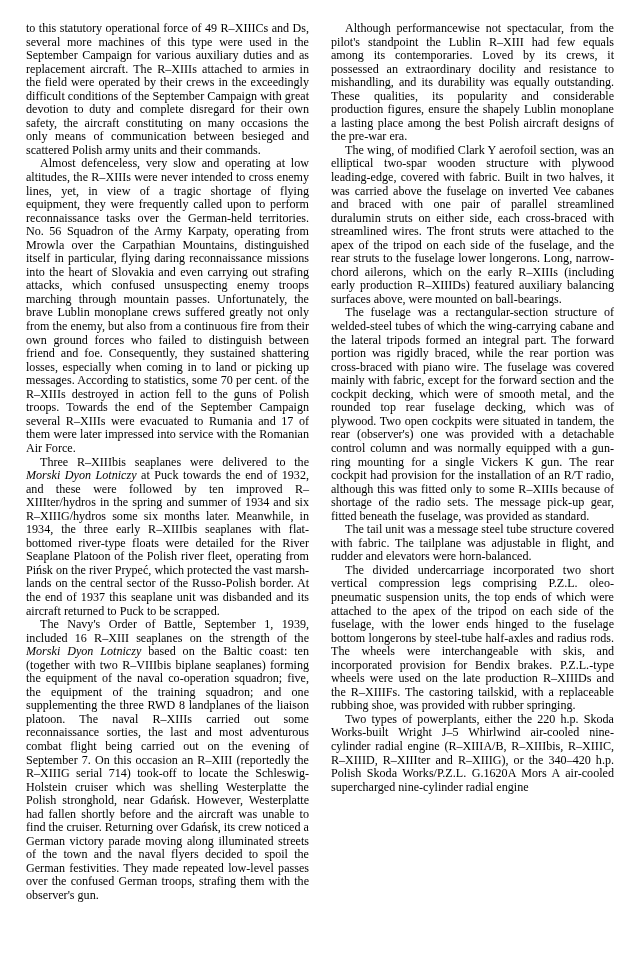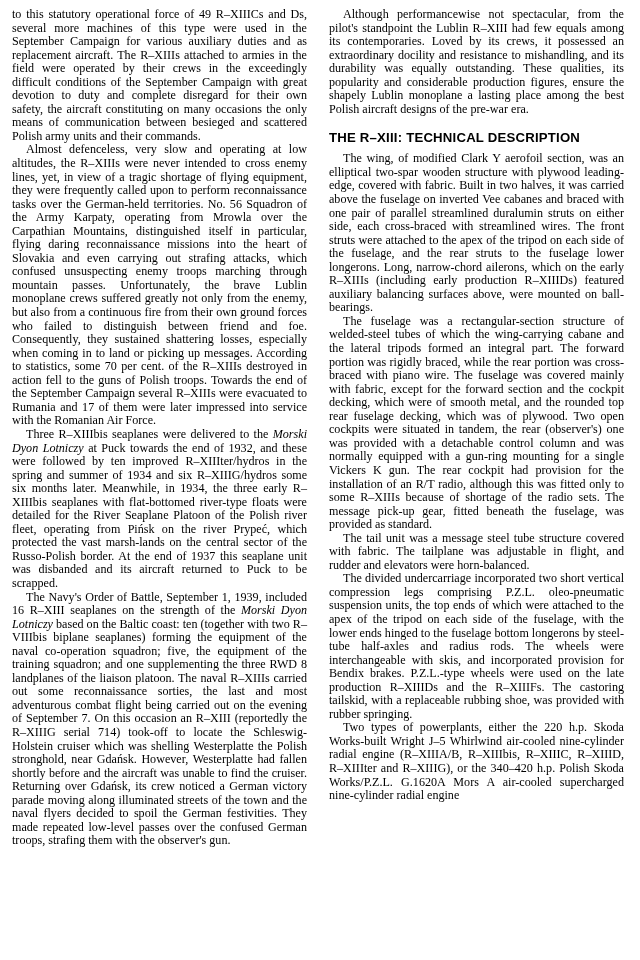--- a/index.html
+++ b/index.html
@@ -11,21 +11,21 @@
     width: 640px;
     height: 960px;
     font-family: "Liberation Serif", serif;
     color: #000000;
     overflow: hidden;
   }
   #page {
     position: relative;
     width: 640px;
     height: 900px;
-    padding: 2px;
+    padding: 16px;
     box-sizing: border-box;
   }
   .columns {
     display: flex;
     flex-direction: row;
     gap: 22px;
     padding: 6px 10px 0 10px;
     box-sizing: border-box;
     height: 960px;
   }
@@ -66,21 +66,20 @@
 
     <div class="col">
       <p class="noindent">to this statutory operational force of 49 R–XIIICs and Ds, several more machines of this type were used in the September Campaign for various auxiliary duties and as replacement aircraft. The R–XIIIs attached to armies in the field were operated by their crews in the exceedingly difficult conditions of the September Campaign with great devotion to duty and complete disregard for their own safety, the aircraft constituting on many occasions the only means of communication between besieged and scattered Polish army units and their commands.</p>
       <p>Almost defenceless, very slow and operating at low altitudes, the R–XIIIs were never intended to cross enemy lines, yet, in view of a tragic shortage of flying equipment, they were frequently called upon to perform reconnaissance tasks over the German-held territories. No. 56 Squadron of the Army Karpaty, operating from Mrowla over the Carpathian Mountains, distinguished itself in particular, flying daring reconnaissance missions into the heart of Slovakia and even carrying out strafing attacks, which confused unsuspecting enemy troops marching through mountain passes. Unfortunately, the brave Lublin monoplane crews suffered greatly not only from the enemy, but also from a continuous fire from their own ground forces who failed to distinguish between friend and foe. Consequently, they sustained shattering losses, especially when coming in to land or picking up messages. According to statistics, some 70 per cent. of the R–XIIIs destroyed in action fell to the guns of Polish troops. Towards the end of the September Campaign several R–XIIIs were evacuated to Rumania and 17 of them were later impressed into service with the Romanian Air Force.</p>
       <p>Three R–XIIIbis seaplanes were delivered to the <em>Morski Dyon Lotniczy</em> at Puck towards the end of 1932, and these were followed by ten improved R–XIIIter/hydros in the spring and summer of 1934 and six R–XIIIG/hydros some six months later. Meanwhile, in 1934, the three early R–XIIIbis seaplanes with flat-bottomed river-type floats were detailed for the River Seaplane Platoon of the Polish river fleet, operating from Pińsk on the river Prypeć, which protected the vast marsh-lands on the central sector of the Russo-Polish border. At the end of 1937 this seaplane unit was disbanded and its aircraft returned to Puck to be scrapped.</p>
       <p>The Navy's Order of Battle, September 1, 1939, included 16 R–XIII seaplanes on the strength of the <em>Morski Dyon Lotniczy</em> based on the Baltic coast: ten (together with two R–VIIIbis biplane seaplanes) forming the equipment of the naval co-operation squadron; five, the equipment of the training squadron; and one supplementing the three RWD 8 landplanes of the liaison platoon. The naval R–XIIIs carried out some reconnaissance sorties, the last and most adventurous combat flight being carried out on the evening of September 7. On this occasion an R–XIII (reportedly the R–XIIIG serial 714) took-off to locate the Schleswig-Holstein cruiser which was shelling Westerplatte the Polish stronghold, near Gdańsk. However, Westerplatte had fallen shortly before and the aircraft was unable to find the cruiser. Returning over Gdańsk, its crew noticed a German victory parade moving along illuminated streets of the town and the naval flyers decided to spoil the German festivities. They made repeated low-level passes over the confused German troops, strafing them with the observer's gun.</p>
     </div>
 
     <div class="col">
       <p>Although performancewise not spectacular, from the pilot's standpoint the Lublin R–XIII had few equals among its contemporaries. Loved by its crews, it possessed an extraordinary docility and resistance to mishandling, and its durability was equally outstanding. These qualities, its popularity and considerable production figures, ensure the shapely Lublin monoplane a lasting place among the best Polish aircraft designs of the pre-war era.</p>
-      <h2 class="section-heading">THE R–XIII: TECHNICAL DESCRIPTION</h2>
       <p>The wing, of modified Clark Y aerofoil section, was an elliptical two-spar wooden structure with plywood leading-edge, covered with fabric. Built in two halves, it was carried above the fuselage on inverted Vee cabanes and braced with one pair of parallel streamlined duralumin struts on either side, each cross-braced with streamlined wires. The front struts were attached to the apex of the tripod on each side of the fuselage, and the rear struts to the fuselage lower longerons. Long, narrow-chord ailerons, which on the early R–XIIIs (including early production R–XIIIDs) featured auxiliary balancing surfaces above, were mounted on ball-bearings.</p>
       <p>The fuselage was a rectangular-section structure of welded-steel tubes of which the wing-carrying cabane and the lateral tripods formed an integral part. The forward portion was rigidly braced, while the rear portion was cross-braced with piano wire. The fuselage was covered mainly with fabric, except for the forward section and the cockpit decking, which were of smooth metal, and the rounded top rear fuselage decking, which was of plywood. Two open cockpits were situated in tandem, the rear (observer's) one was provided with a detachable control column and was normally equipped with a gun-ring mounting for a single Vickers K gun. The rear cockpit had provision for the installation of an R/T radio, although this was fitted only to some R–XIIIs because of shortage of the radio sets. The message pick-up gear, fitted beneath the fuselage, was provided as standard.</p>
       <p>The tail unit was a message steel tube structure covered with fabric. The tailplane was adjustable in flight, and rudder and elevators were horn-balanced.</p>
       <p>The divided undercarriage incorporated two short vertical compression legs comprising P.Z.L. oleo-pneumatic suspension units, the top ends of which were attached to the apex of the tripod on each side of the fuselage, with the lower ends hinged to the fuselage bottom longerons by steel-tube half-axles and radius rods. The wheels were interchangeable with skis, and incorporated provision for Bendix brakes. P.Z.L.-type wheels were used on the late production R–XIIIDs and the R–XIIIFs. The castoring tailskid, with a replaceable rubbing shoe, was provided with rubber springing.</p>
       <p>Two types of powerplants, either the 220 h.p. Skoda Works-built Wright J–5 Whirlwind air-cooled nine-cylinder radial engine (R–XIIIA/B, R–XIIIbis, R–XIIIC, R–XIIID, R–XIIIter and R–XIIIG), or the 340–420 h.p. Polish Skoda Works/P.Z.L. G.1620A Mors A air-cooled supercharged nine-cylinder radial engine</p>
     </div>
 
   </div>
 </div>
 

